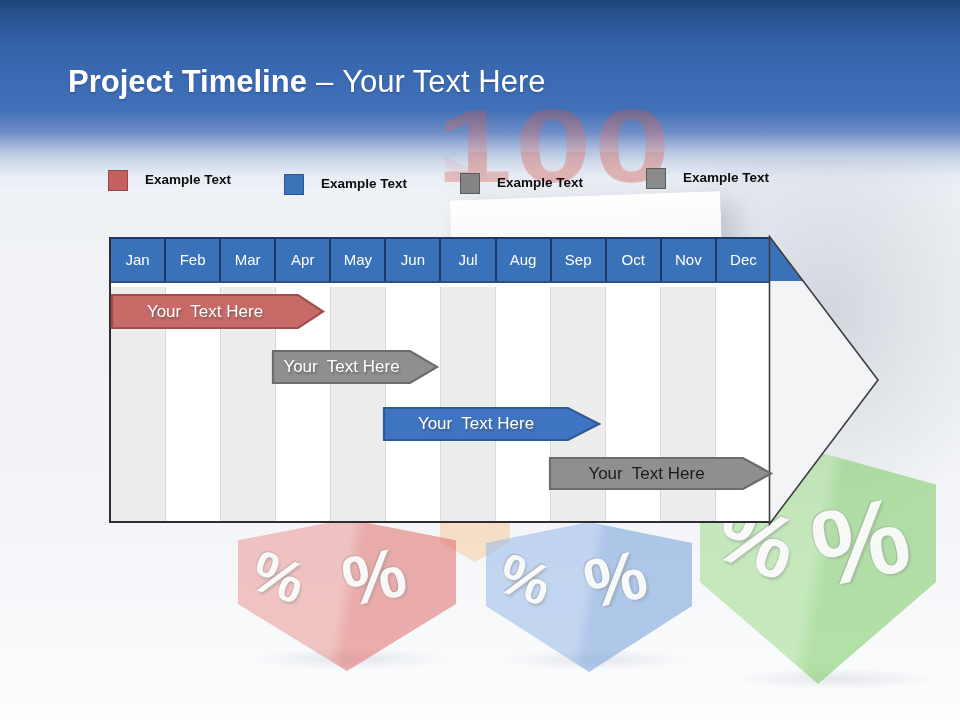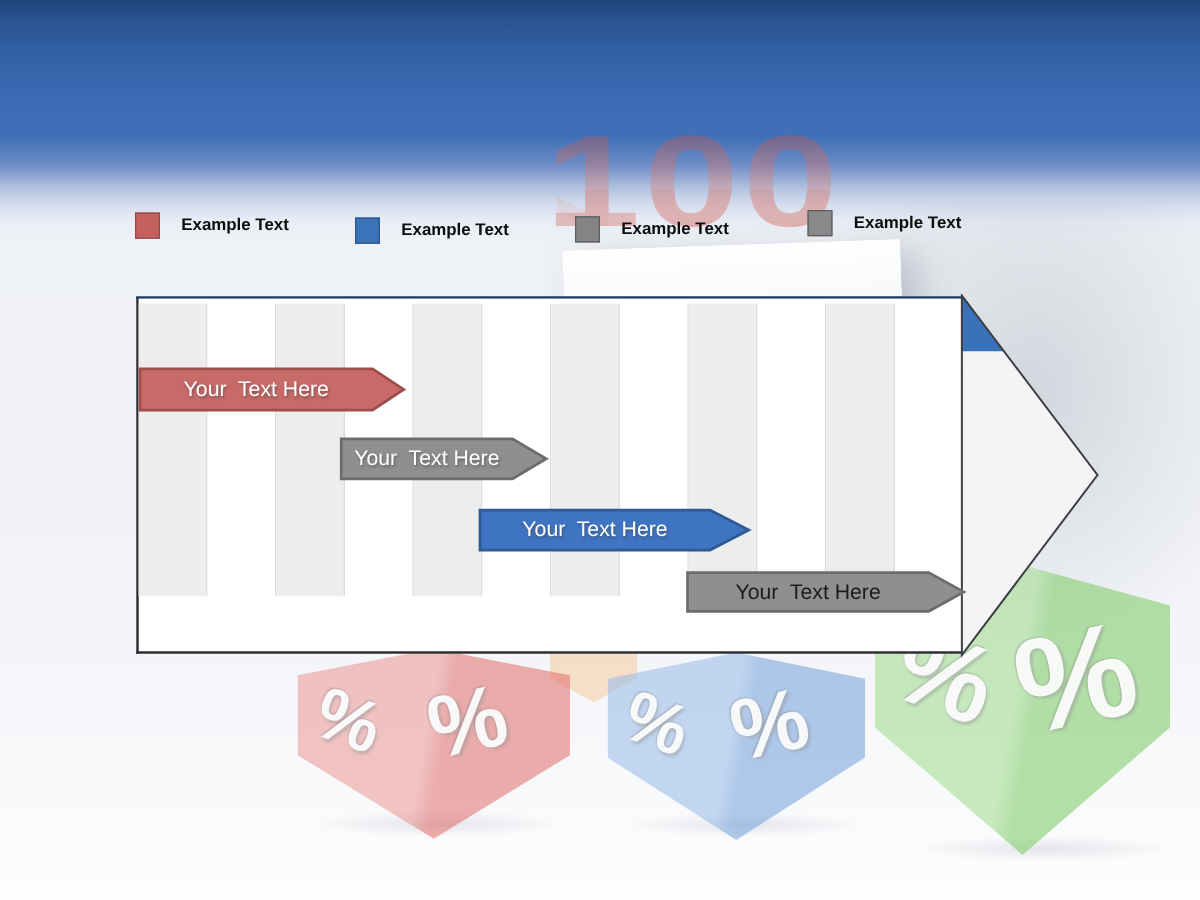--- a/index.html
+++ b/index.html
@@ -80,20 +80,21 @@
       <div class="cube" style="left: 486px; top: 522px; width: 206px; height: 150px; background: linear-gradient(100deg, rgba(150, 185, 232, 0.55) 0px, rgba(150, 185, 232, 0.55) 47%, rgba(126, 167, 222, 0.6) 53%, rgba(126, 167, 222, 0.6) 100%);">
         <span class="pct" style="left: 7%; top: 16%; font-size: 57px; transform: rotate(20deg);">%</span>
         <span class="pct" style="left: 48%; top: 12%; font-size: 69px; transform: rotate(-12deg);">%</span>
       </div>
       <div class="cube" style="left: 700px; top: 452px; width: 236px; height: 232px; background: linear-gradient(100deg, rgba(158, 219, 138, 0.55) 0px, rgba(158, 219, 138, 0.55) 47%, rgba(132, 206, 110, 0.6) 53%, rgba(132, 206, 110, 0.6) 100%);">
         <span class="pct" style="left: 7%; top: 16%; font-size: 88px; transform: rotate(20deg);">%</span>
         <span class="pct" style="left: 48%; top: 12%; font-size: 107px; transform: rotate(-12deg);">%</span>
       </div>
     </div>
 
+  <h1 class="title"><span class="t-primary">Project Timeline</span><span class="t-sep">–</span><span class="t-secondary">Your Text Here</span></h1>
 
   <div class="legend" id="legend">
       <div class="legend-item">
         <span class="legend-swatch" style="background: rgb(196, 96, 94); border: 1.5px solid rgb(148, 74, 72);"></span>
         <span class="legend-label">Example Text</span>
       </div>
       <div class="legend-item">
         <span class="legend-swatch" style="background: rgb(60, 114, 184); border: 1.5px solid rgb(41, 86, 142);"></span>
         <span class="legend-label">Example Text</span>
       </div>
@@ -101,20 +102,34 @@
         <span class="legend-swatch" style="background: rgb(132, 132, 132); border: 1.5px solid rgb(92, 92, 92);"></span>
         <span class="legend-label">Example Text</span>
       </div>
       <div class="legend-item">
         <span class="legend-swatch" style="background: rgb(138, 138, 138); border: 1.5px solid rgb(92, 92, 92);"></span>
         <span class="legend-label">Example Text</span>
       </div>
     </div>
 
   <div class="gantt">
+    <div class="gantt-header" id="gantt-header">
+        <div class="month-cell">Jan</div>
+        <div class="month-cell">Feb</div>
+        <div class="month-cell">Mar</div>
+        <div class="month-cell">Apr</div>
+        <div class="month-cell">May</div>
+        <div class="month-cell">Jun</div>
+        <div class="month-cell">Jul</div>
+        <div class="month-cell">Aug</div>
+        <div class="month-cell">Sep</div>
+        <div class="month-cell">Oct</div>
+        <div class="month-cell">Nov</div>
+        <div class="month-cell">Dec</div>
+      </div>
     <div class="gantt-body" id="gantt-body">
         <div class="gcol odd"></div>
         <div class="gcol"></div>
         <div class="gcol odd"></div>
         <div class="gcol"></div>
         <div class="gcol odd"></div>
         <div class="gcol"></div>
         <div class="gcol odd"></div>
         <div class="gcol"></div>
         <div class="gcol odd"></div>

